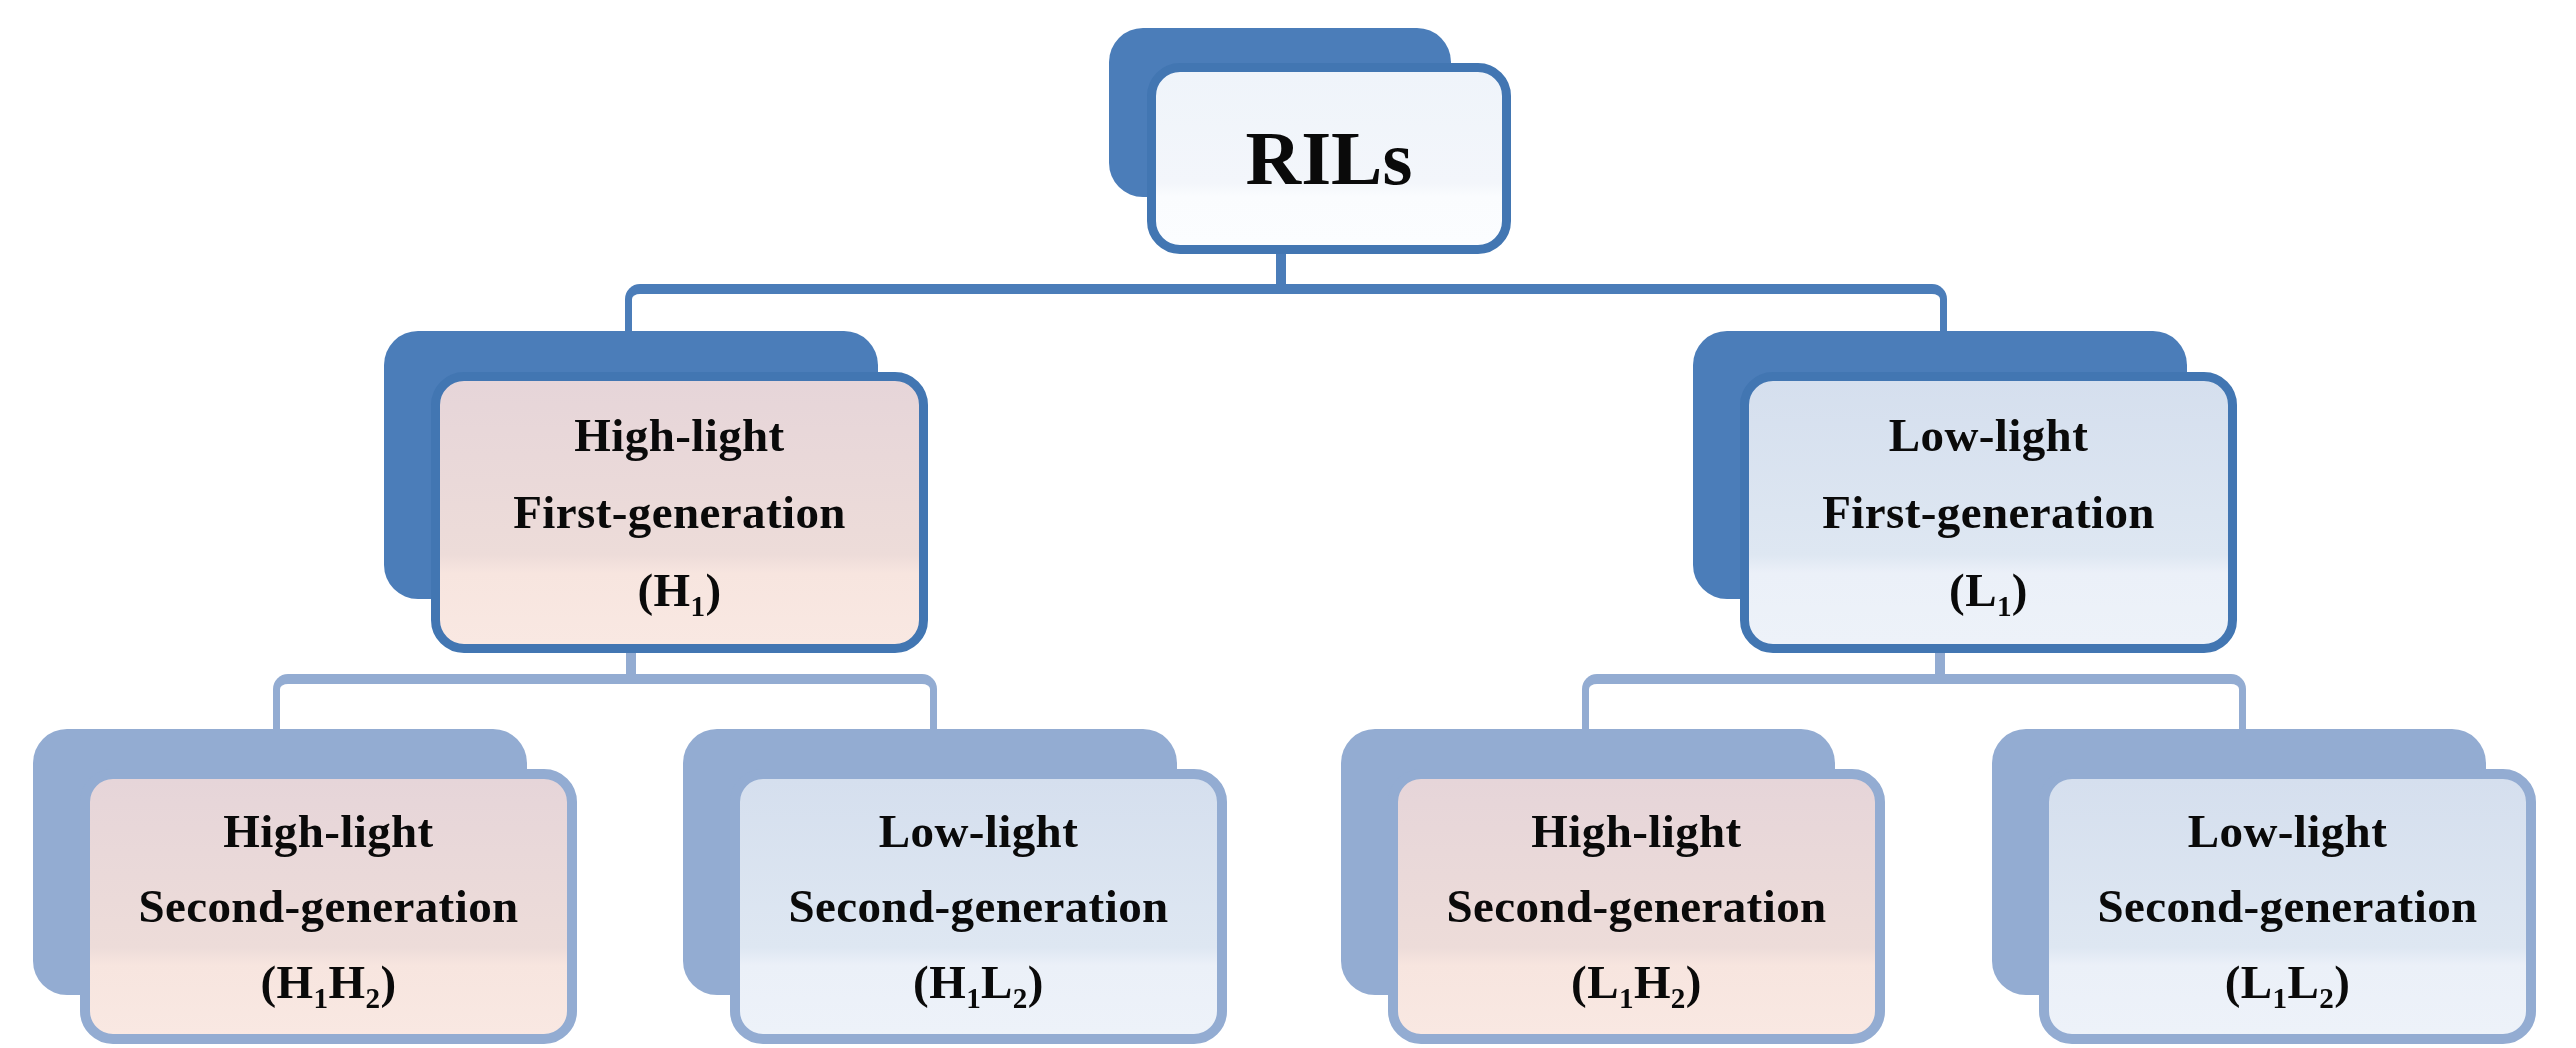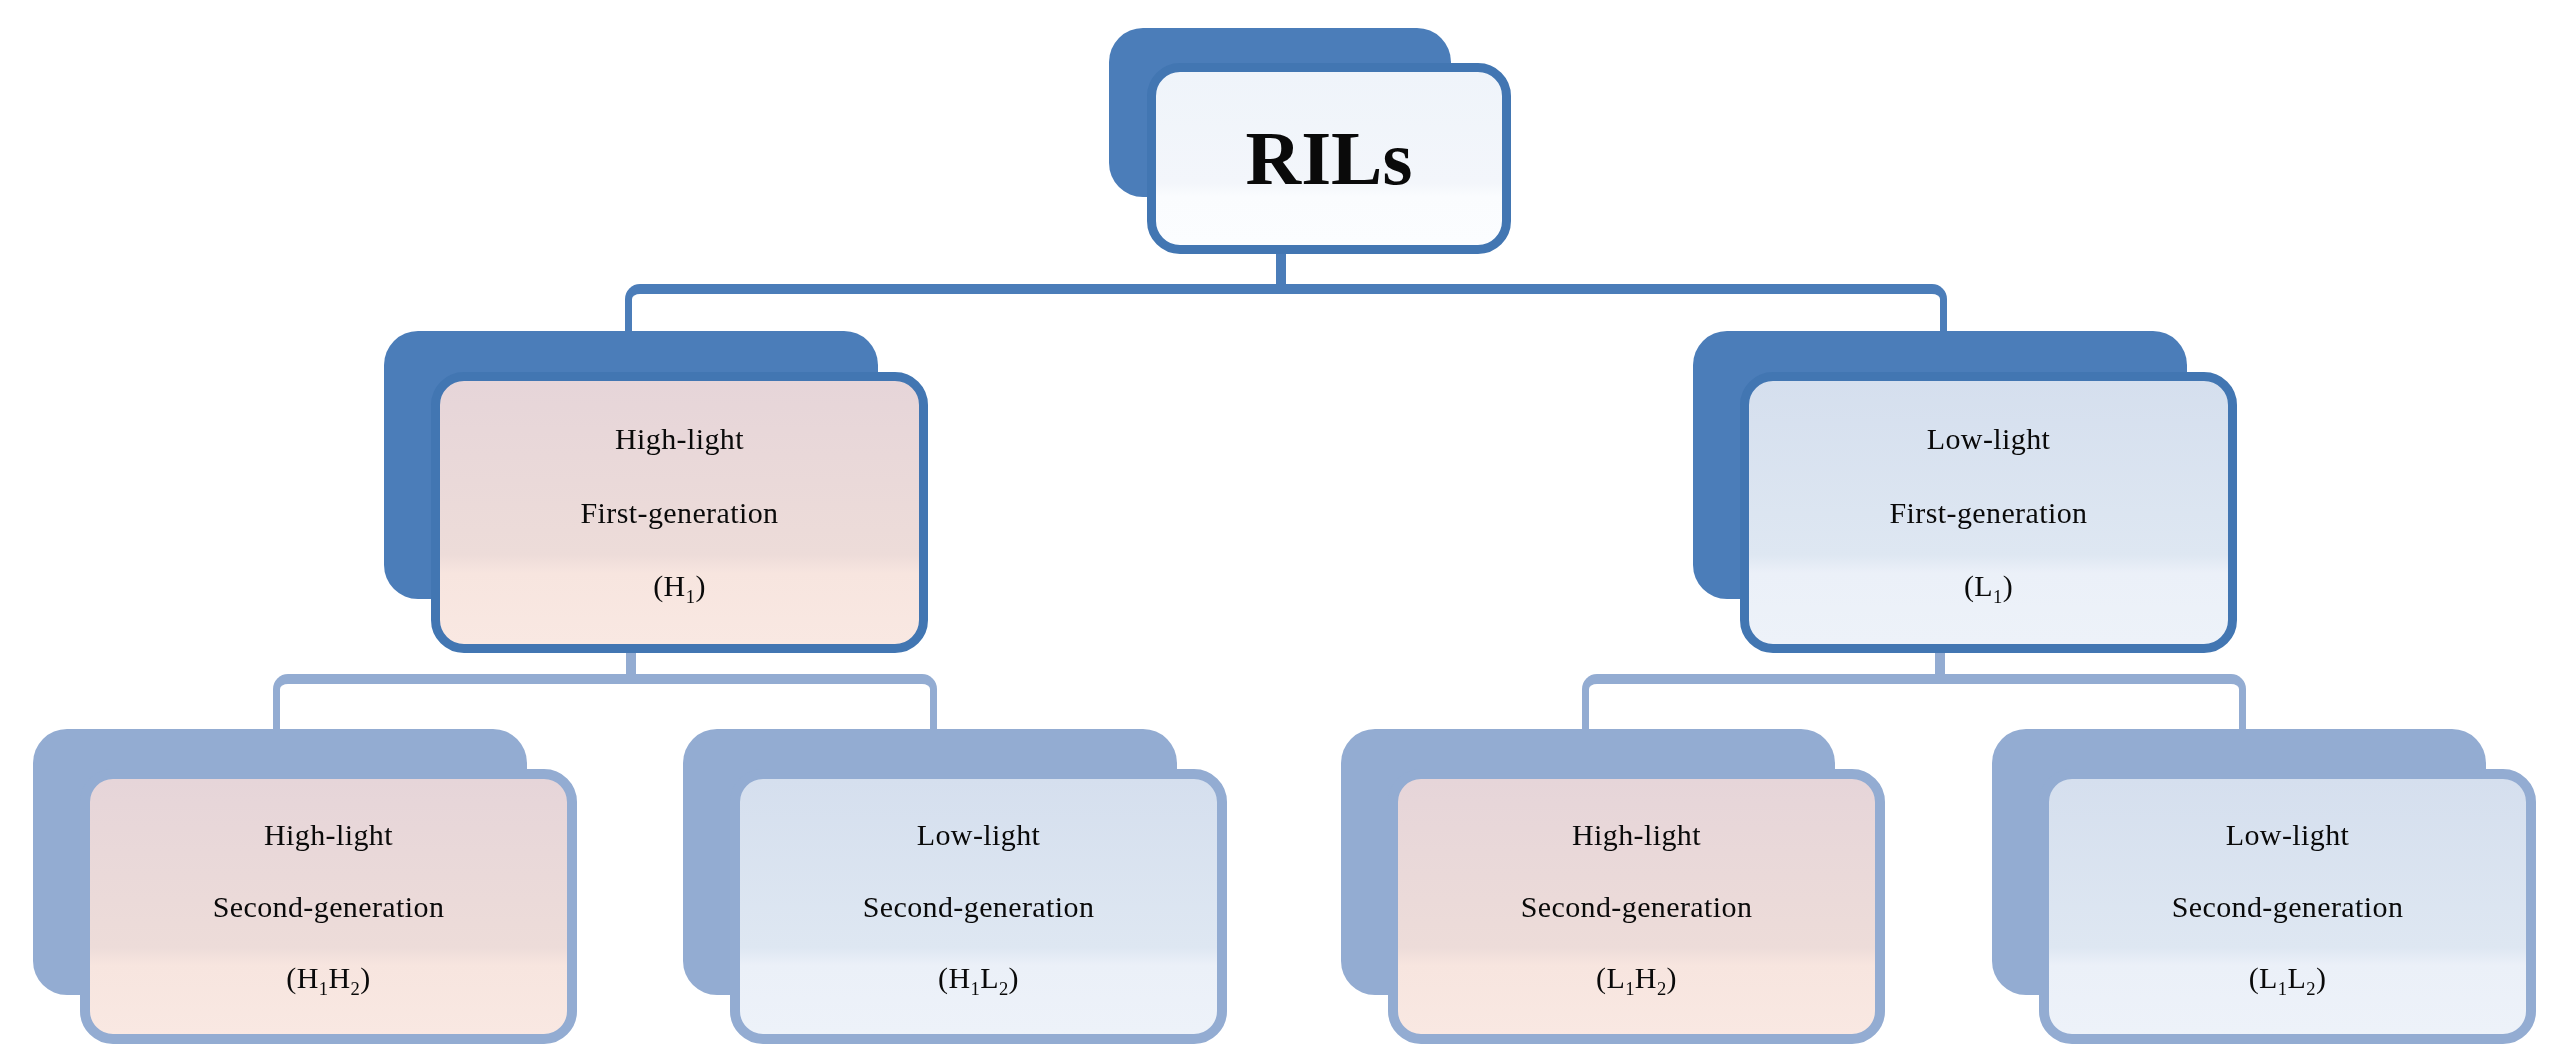--- a/index.html
+++ b/index.html
@@ -31,21 +31,21 @@
   .face{position:absolute;box-sizing:border-box;border-radius:33px;
         display:flex;flex-direction:column;justify-content:space-evenly;
         align-items:center;text-align:center;}
   .bd1{border:9.6px solid var(--b1d);}
   .bd2{border:10.4px solid var(--b2);}
 
   .th-white{background:linear-gradient(180deg,#eff4fa 0%,#f3f6fb 64%,#fafcfe 72%,#fbfdff 100%);}
   .th-pink {background:linear-gradient(180deg,#e6d5d9 0%,#eddcd9 66%,#f7e5df 73%,#f9e8e2 100%);}
   .th-blue {background:linear-gradient(180deg,#d5dfee 0%,#dee7f2 66%,#ebf0f8 73%,#edf2f9 100%);}
 
-  .t{font-weight:normal;font-size:30px;line-height:1;color:var(--ink);
+  .t{font-weight:bold;font-size:47px;line-height:1;color:var(--ink);
      letter-spacing:0.4px;white-space:nowrap;}
   .t sub{font-size:0.62em;line-height:0;}
   .root-t{font-weight:bold;font-size:77px;line-height:1;color:var(--ink);}
 </style>
 </head>
 <body>
 
 <div id="canvas">
 
   <div class="stub lvl1" style="left:1276px;top:238px;height:46px"></div>

